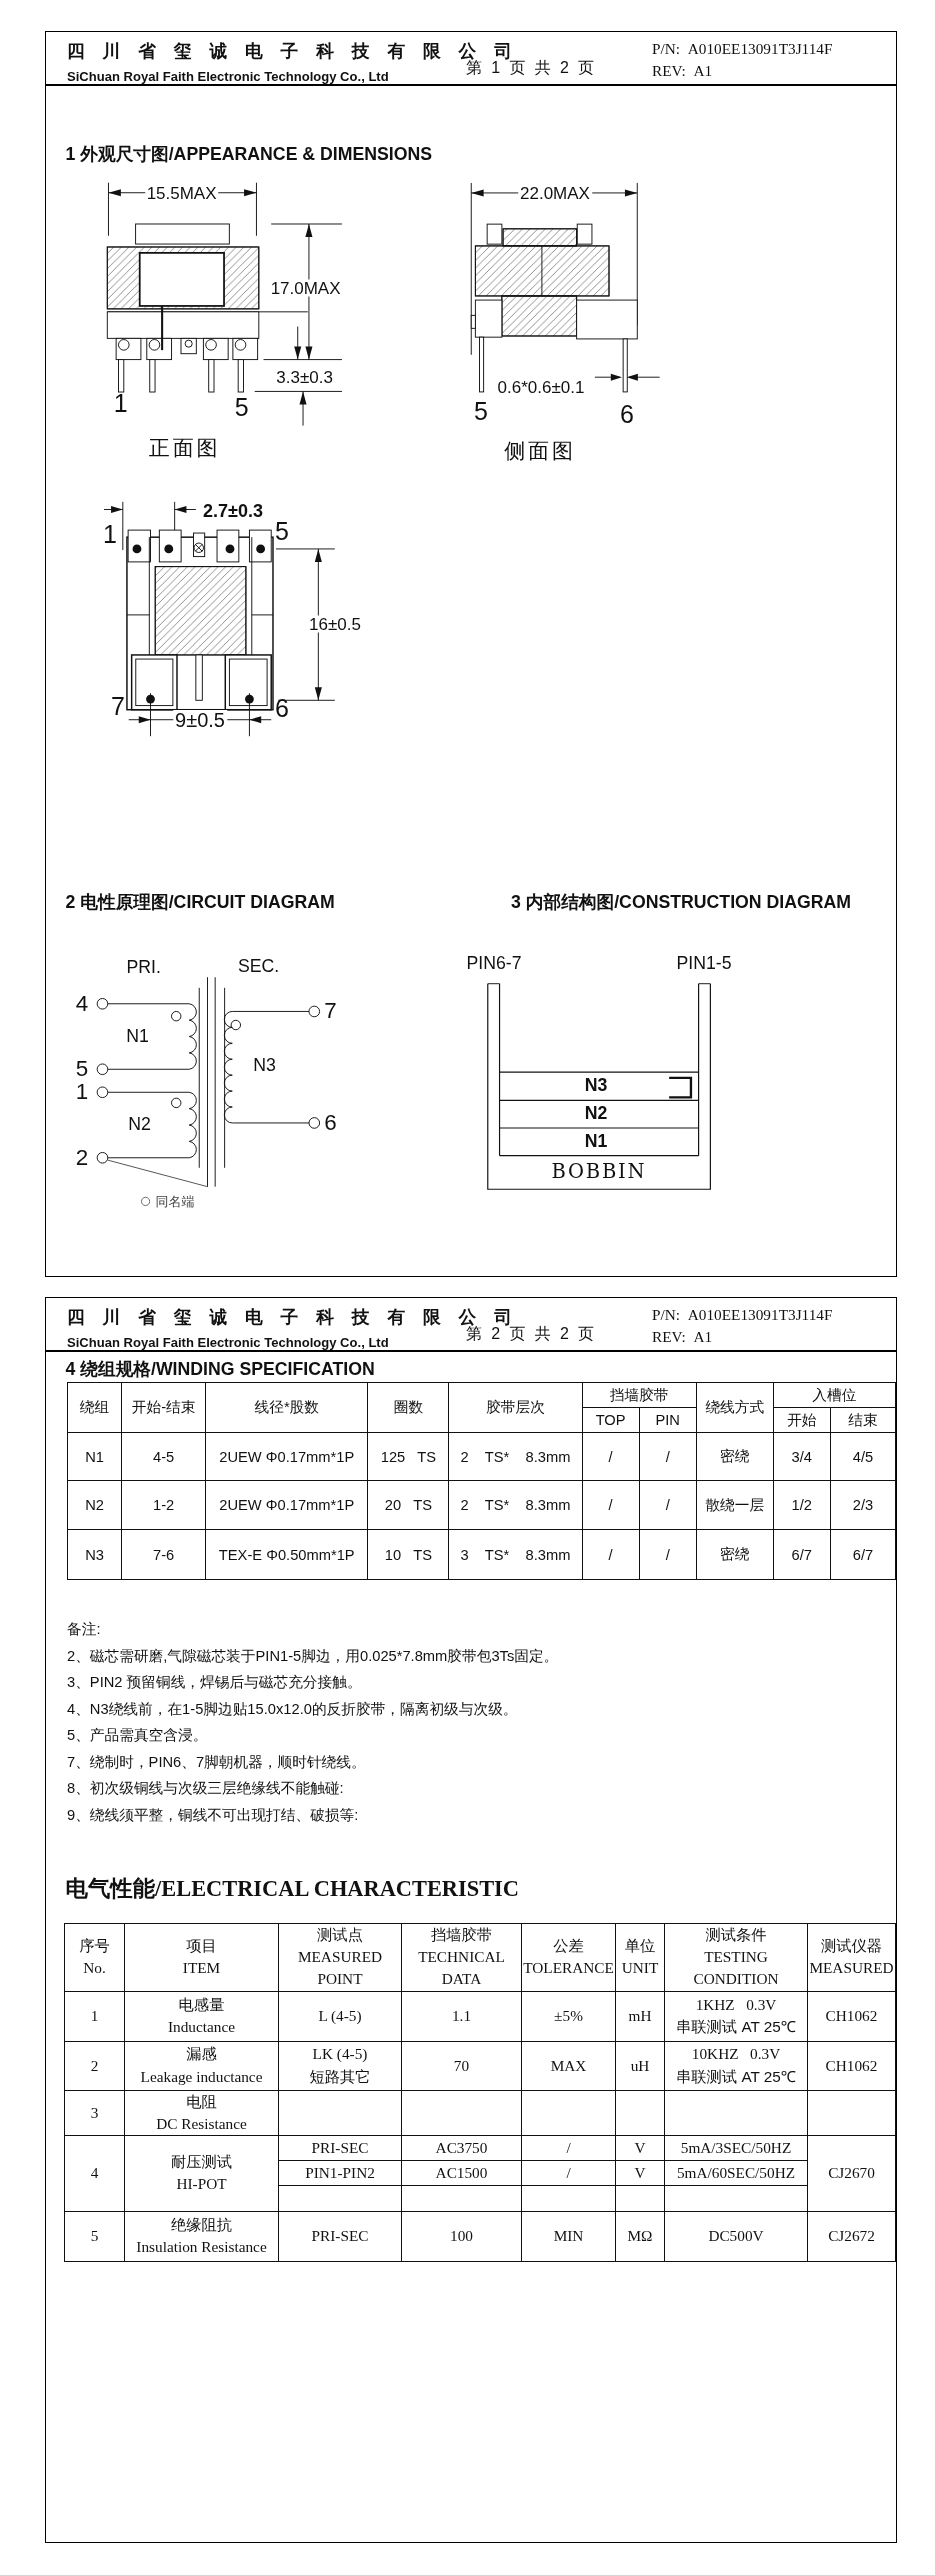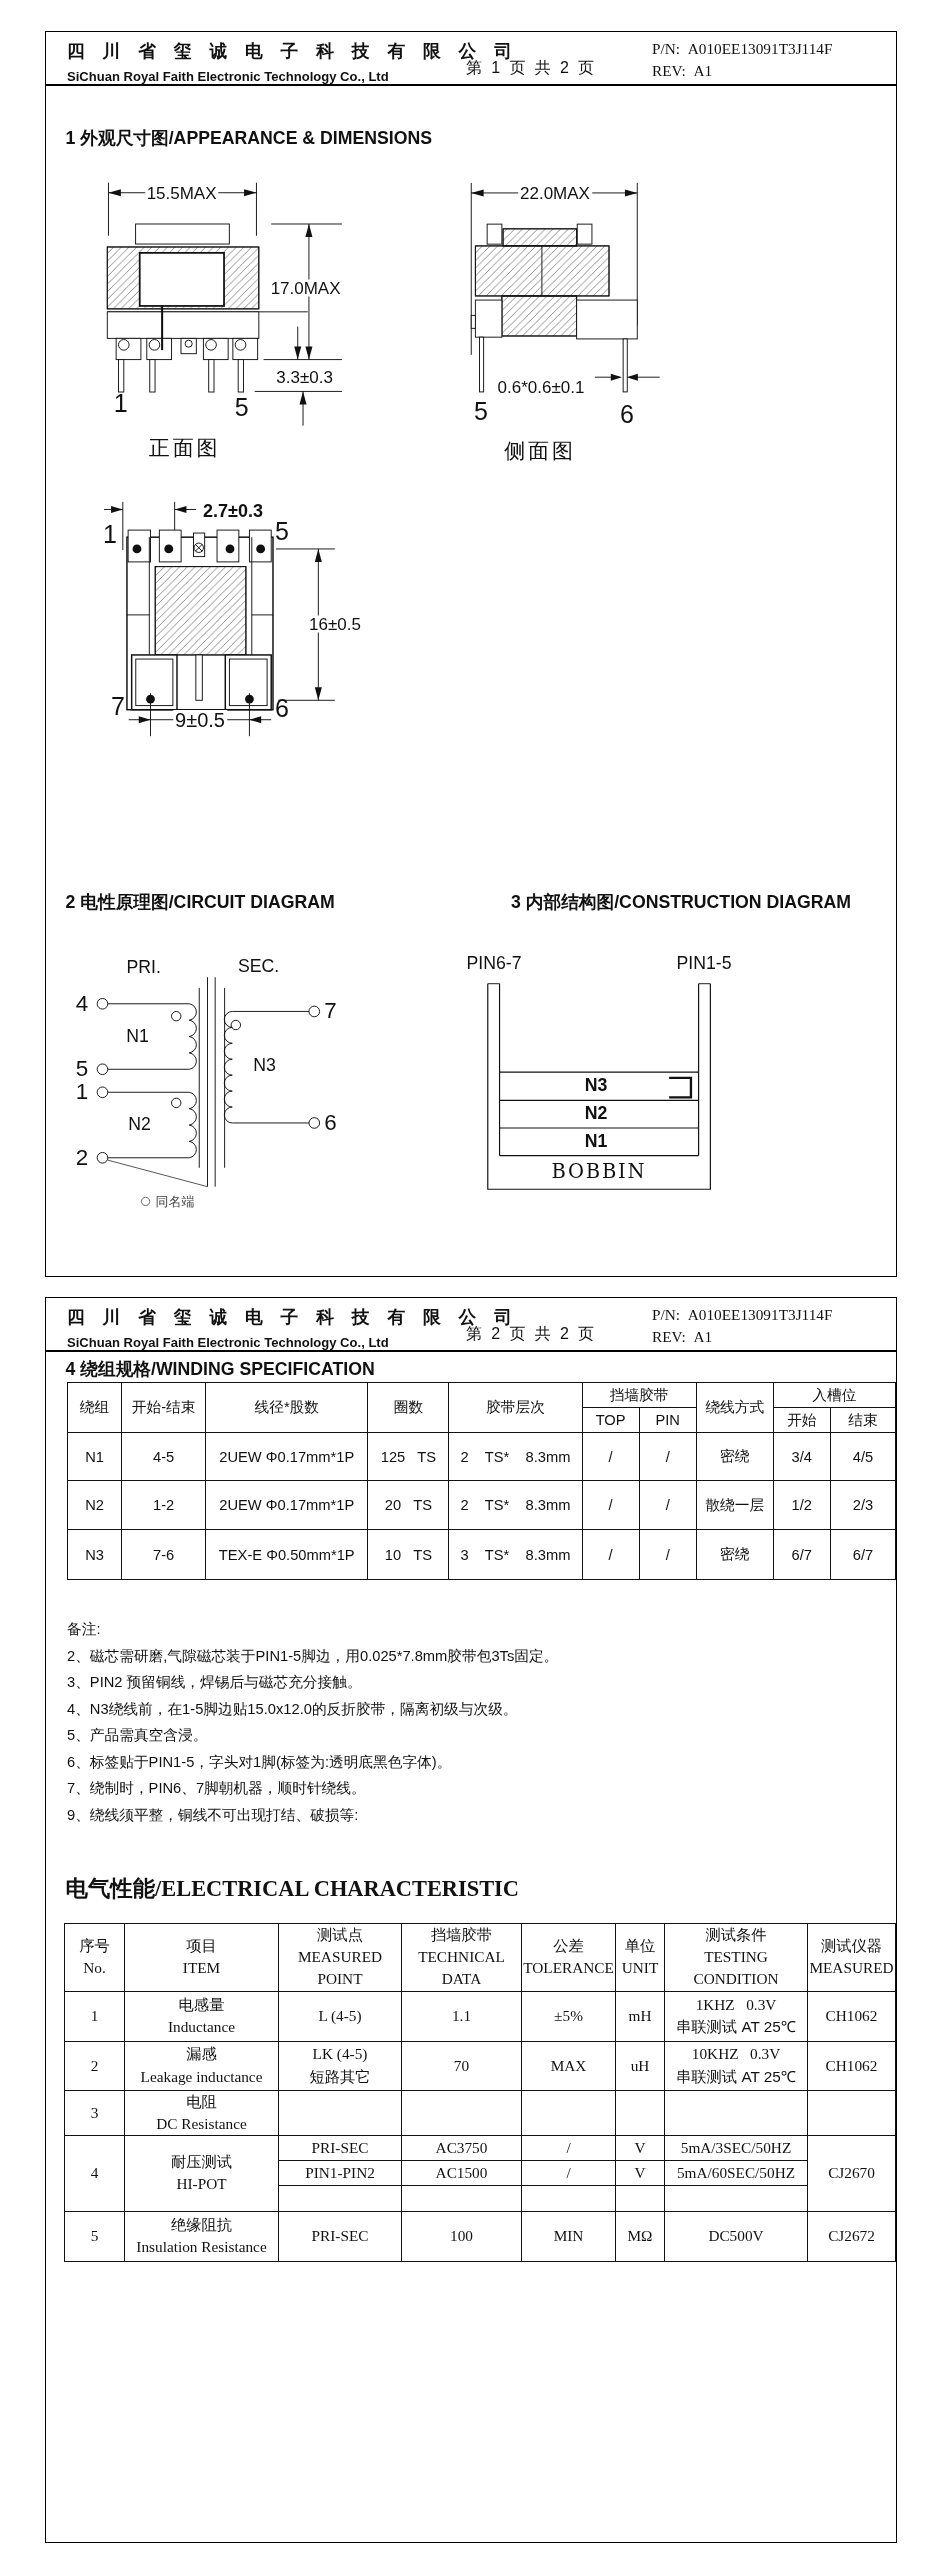--- a/index.html
+++ b/index.html
@@ -55,21 +55,21 @@
       <div class="hdr-page">第 1 页 共 2 页</div>
       <div class="hdr-pn">
         <span>P/N:</span>&nbsp;&nbsp;<span>A010EE13091T3J114F</span>
       </div>
       <div class="hdr-rev">
         <span>REV:</span>&nbsp;&nbsp;<span>A1</span>
       </div>
       <div class="hdr-line"></div>
     </div>
 
-    <div class="sec-title" style="left:19.5px;top:94px;text-align:right;">1    外观尺寸图/APPEARANCE &amp; DIMENSIONS</div>
+    <div class="sec-title" style="left:19.5px;top:110px;text-align:right;">1    外观尺寸图/APPEARANCE &amp; DIMENSIONS</div>
 
     <div class="draw" style="left:13.6px;top:146px;width:354px;height:283px;">
       <svg width="354" height="283" viewBox="0 0 600 480">
         <defs>
             <pattern id="hf" width="13" height="13" patternUnits="userSpaceOnUse">
               <path d="M0,13 L13,0" style="stroke:#555;stroke-width:1.1;"></path>
             </pattern>
           </defs>
         <line x1="82" y1="8" x2="82" y2="98"></line>
           <line x1="333" y1="8" x2="333" y2="98"></line>
@@ -366,22 +366,22 @@
       </tr>
     </tbody>
       </table>
 
     <div class="notes" style="left:21px;top:318px;">
       <div>备注:</div>
       <div>2、磁芯需研磨,气隙磁芯装于PIN1-5脚边，用0.025*7.8mm胶带包3Ts固定。</div>
       <div>3、PIN2 预留铜线，焊锡后与磁芯充分接触。</div>
       <div>4、N3绕线前，在1-5脚边贴15.0x12.0的反折胶带，隔离初级与次级。</div>
       <div>5、产品需真空含浸。</div>
-      <div>6、标签贴于PIN1-5，字头对1脚(标签为:透明底黑色字体)。</div>
       <div>7、绕制时，PIN6、7脚朝机器，顺时针绕线。</div>
+      <div>8、初次级铜线与次级三层绝缘线不能触碰:</div>
       <div>9、绕线须平整，铜线不可出现打结、破损等:</div>
     </div>
 
     <div class="elec-title" style="left:19.5px;top:575px;">电气性能/ELECTRICAL CHARACTERISTIC</div>
 
     <table class="etable" style="left:18px;top:625px;width:832px;">
       <colgroup>
         <col style="width:60px;">
           <col style="width:154px;">
           <col style="width:123px;">

